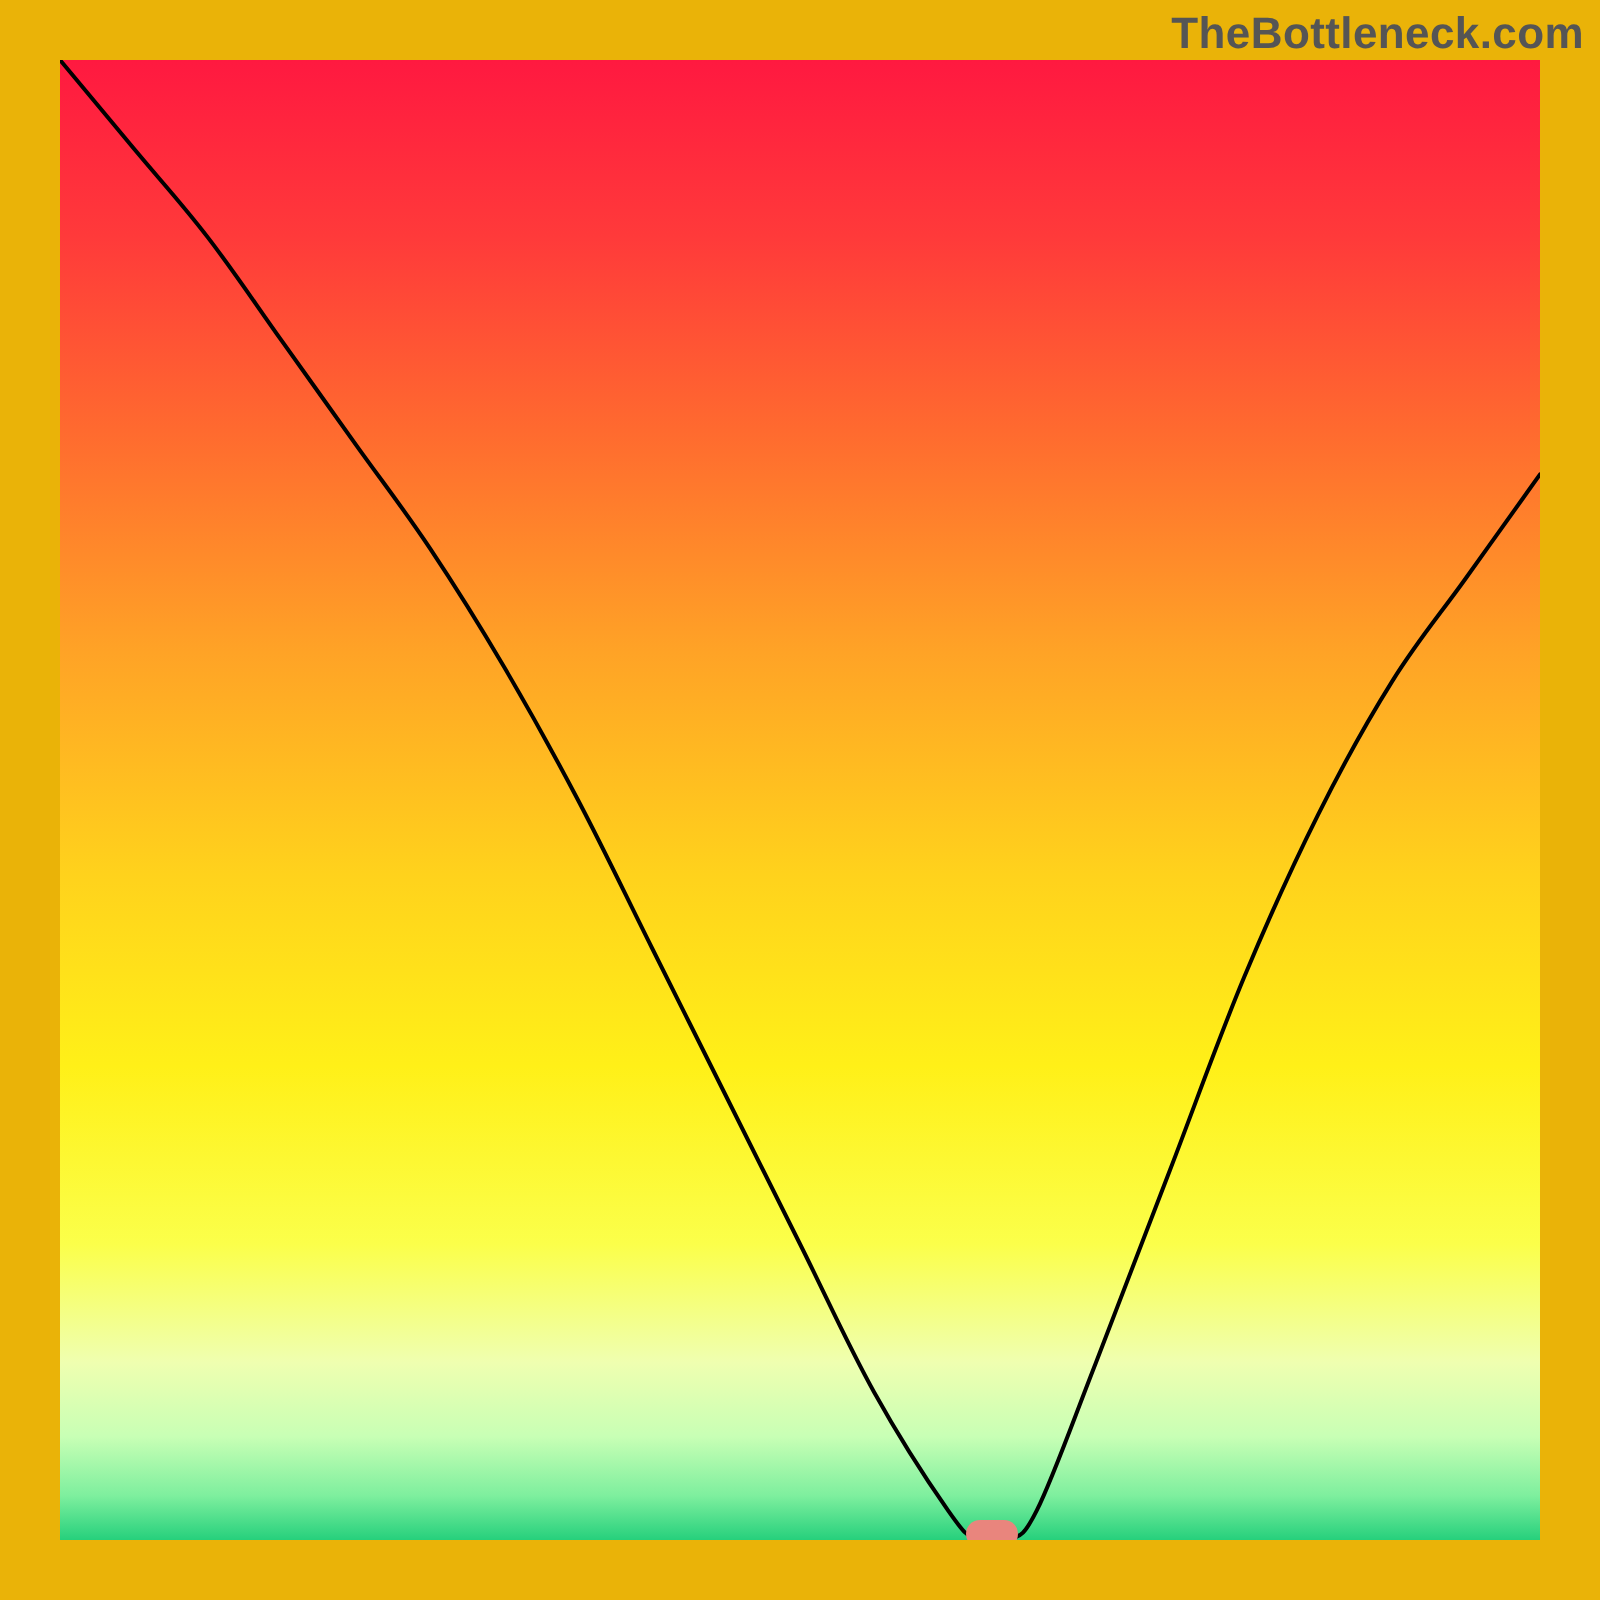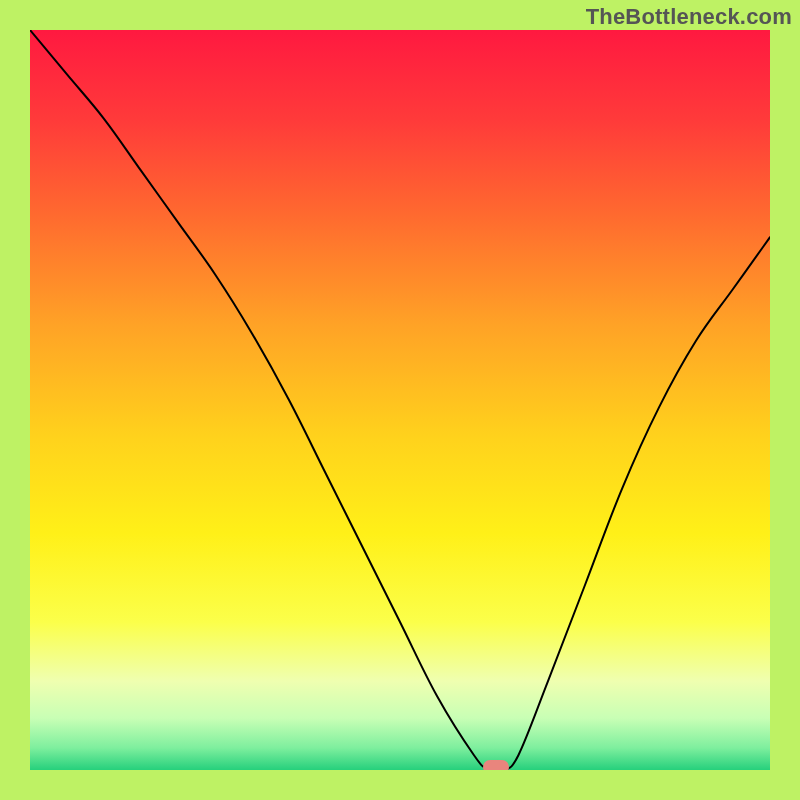--- a/index.html
+++ b/index.html
@@ -8,21 +8,21 @@
     width: 800px;
     height: 800px;
     background: #000;
     font-family: Arial, Helvetica, sans-serif;
     overflow: hidden;
   }
   .outer {
     position: relative;
     width: 800px;
     height: 800px;
-    background: #bef264;
+    background: #eab308;
   }
   .plot {
     position: absolute;
     left: 30px;
     top: 30px;
     width: 740px;
     height: 740px;
     overflow: hidden;
   }
   .watermark {

